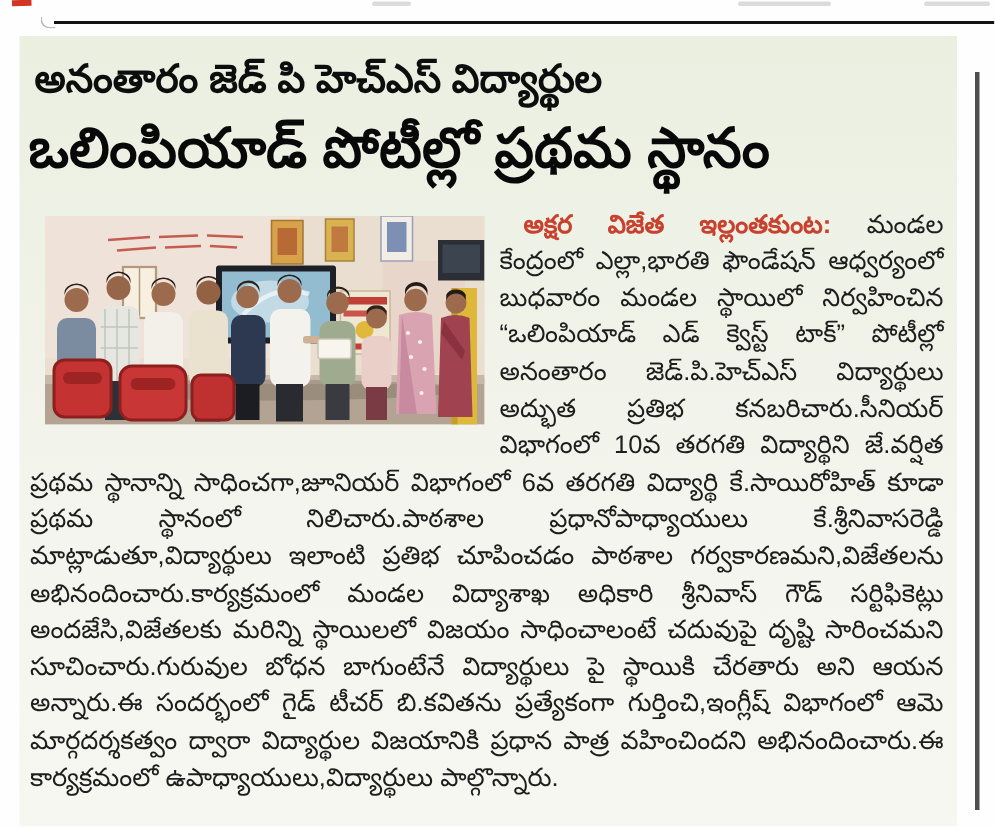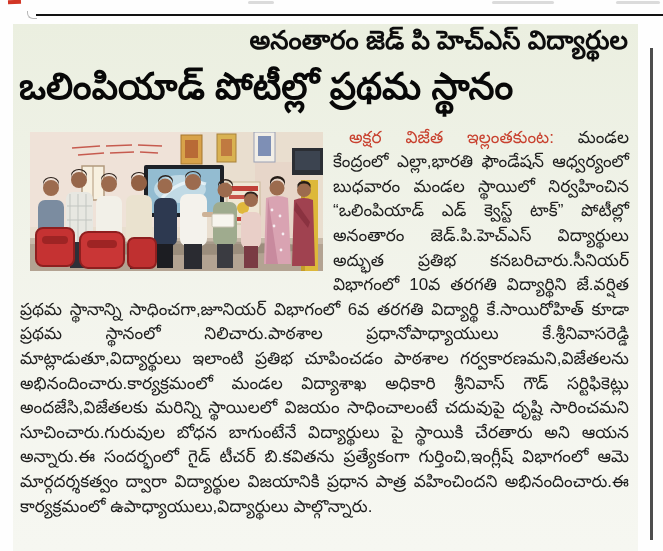--- a/index.html
+++ b/index.html
@@ -37,22 +37,22 @@
     position: absolute; left: 650px; top: 48px; width: 3px; height: 492px;
     background: #4d4d4d;
   }
 
   
   .article {
     position: absolute; left: 13px; top: 24px; width: 625px; height: 527px;
     background: linear-gradient(180deg, #ebefe0 0%, #eef1e5 22%, #f4f5ee 62%, #f6f7f1 100%);
   }
   .kicker {
-    margin: 0; padding: 0 10px 0 10px;
-    text-align: right;
+    margin: 0; padding: 12px 10px 0 10px;
+    text-align: left;
     font-size: 26px; line-height: 1.3; font-weight: 700;
     color: #0d0d0d; letter-spacing: 0;
   }
   .headline {
     margin: 5px 6px 14px 6px;
     text-align: left;
     font-size: 37px; line-height: 1.32; font-weight: 800;
     color: #080808;
   }
   .article-body {
@@ -60,21 +60,21 @@
   }
   .article-body p {
     margin: 0;
     font-size: 17px;
     line-height: 24.6px;
     color: #1d1d1d;
     text-align: justify;
     text-indent: 16px;
   }
   .dateline {
-    font-weight: 400;
+    font-weight: 700;
     color: #c8402e;
   }
   .news-photo {
     float: left;
     width: 293px; height: 139px;
     margin: 6px 10px 4px 10px;
     display: block;
     background: #e9ddd0;
   }
 </style>

